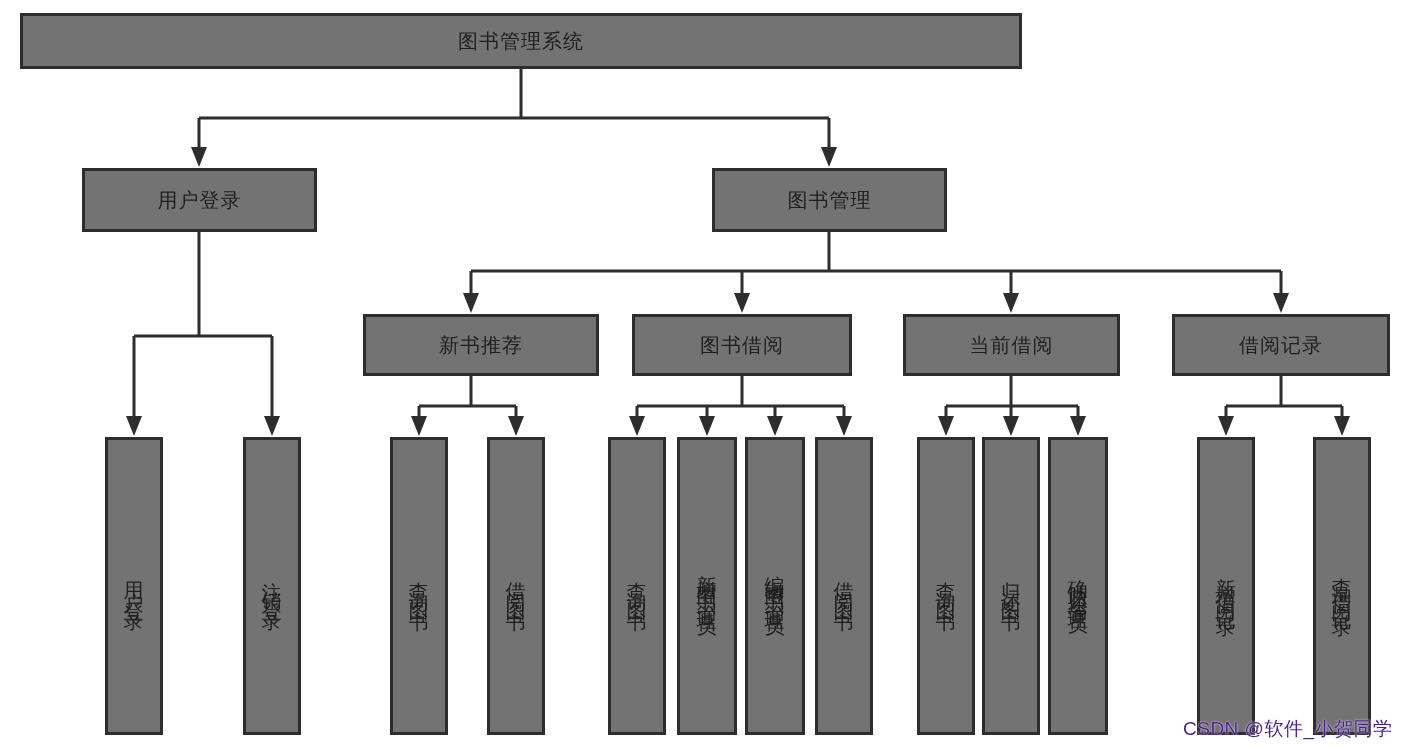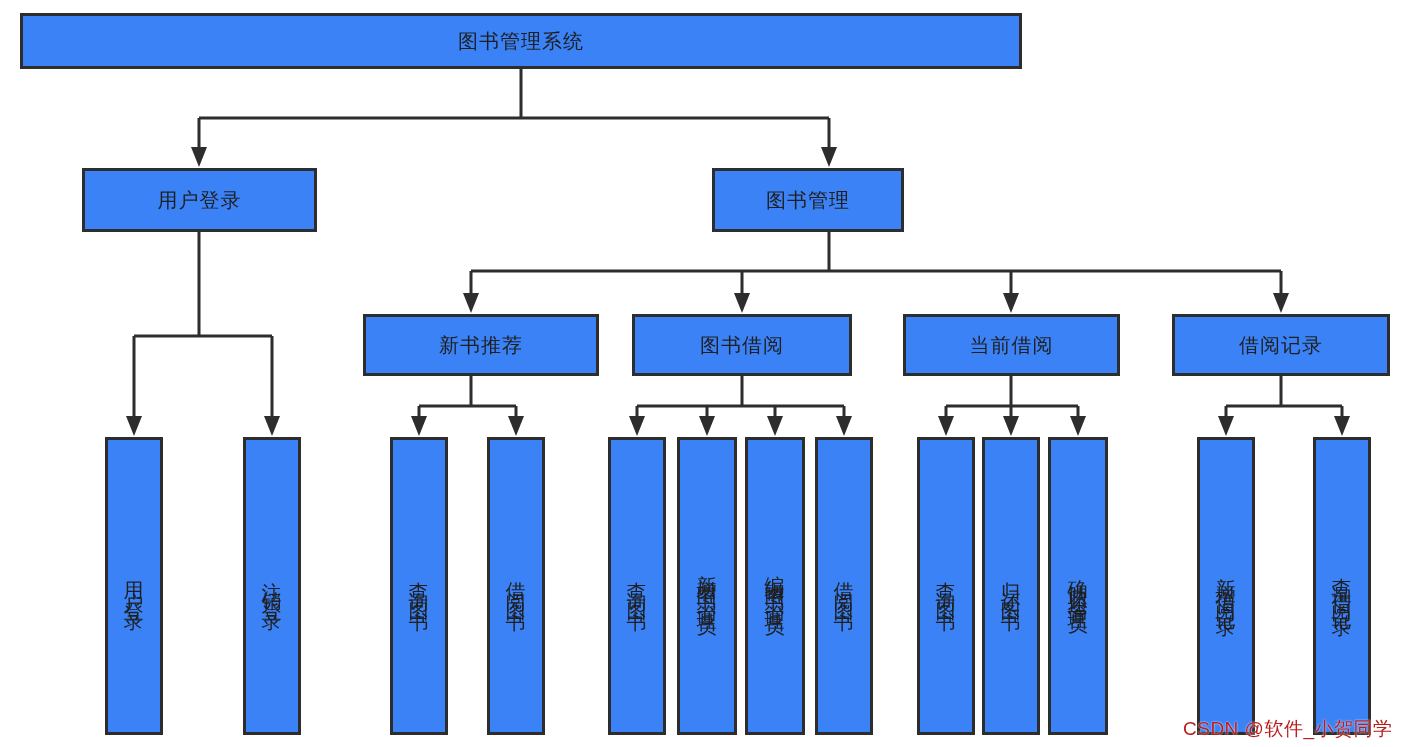--- a/index.html
+++ b/index.html
@@ -3,31 +3,31 @@
 <meta charset="utf-8">
 <style>
   html, body { margin:0; padding:0; background:#ffffff; }
   .canvas {
     position:relative; width:1405px; height:747px; background:#ffffff;
     font-family:"Liberation Sans", sans-serif; overflow:hidden;
   }
   .connectors { position:absolute; left:0; top:0; width:1405px; height:747px; }
   .box {
     position:absolute; box-sizing:border-box;
-    border:3px solid #2d2d2d; background:#3b82f6; color:#1f1f1f;
+    border:3px solid #2d2d2d; background:#737373; color:#1f1f1f;
     display:flex; align-items:center; justify-content:center;
   }
   .hlabel { font-size:20px; letter-spacing:1px; white-space:nowrap; }
   .vlabel {
     writing-mode:vertical-lr; text-orientation:mixed;
     font-size:20px; letter-spacing:10px; line-height:1; white-space:nowrap;
   }
   .watermark {
     position:absolute; left:1183px; top:716px;
-    color:#b91c1c; font-size:19px; letter-spacing:0.5px; white-space:nowrap;
+    color:#4c1d95; font-size:19px; letter-spacing:0.5px; white-space:nowrap;
     text-shadow:0 0 2px #ffffff;
   }
 </style>
 </head>
 <body>
 
 <div class="canvas">
 
   <svg class="connectors" viewBox="0 0 1405 747" xmlns="http://www.w3.org/2000/svg">
     <g stroke="#2d2d2d" stroke-width="3" fill="none">
@@ -76,21 +76,21 @@
     </g>
   </svg>
 
   <div class="box" style="left:20px; top:13px; width:1002px; height:56px;">
     <span class="hlabel">图书管理系统</span>
   </div>
 
   <div class="box" style="left:82px; top:168px; width:235px; height:64px;">
     <span class="hlabel">用户登录</span>
   </div>
-  <div class="box" style="left:712px; top:168px; width:192px; height:64px;">
+  <div class="box" style="left:712px; top:168px; width:235px; height:64px;">
     <span class="hlabel">图书管理</span>
   </div>
 
   <div class="box" style="left:363px; top:314px; width:236px; height:62px;">
     <span class="hlabel">新书推荐</span>
   </div>
   <div class="box" style="left:903px; top:314px; width:217px; height:62px;">
     <span class="hlabel">当前借阅</span>
   </div>
   <div class="box" style="left:632px; top:314px; width:220px; height:62px;">

